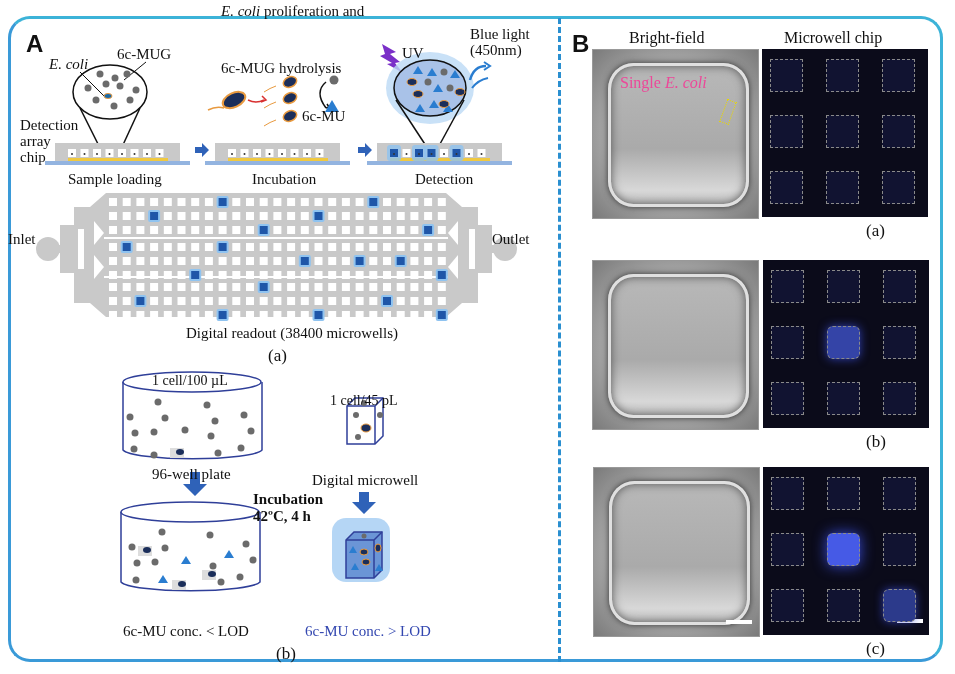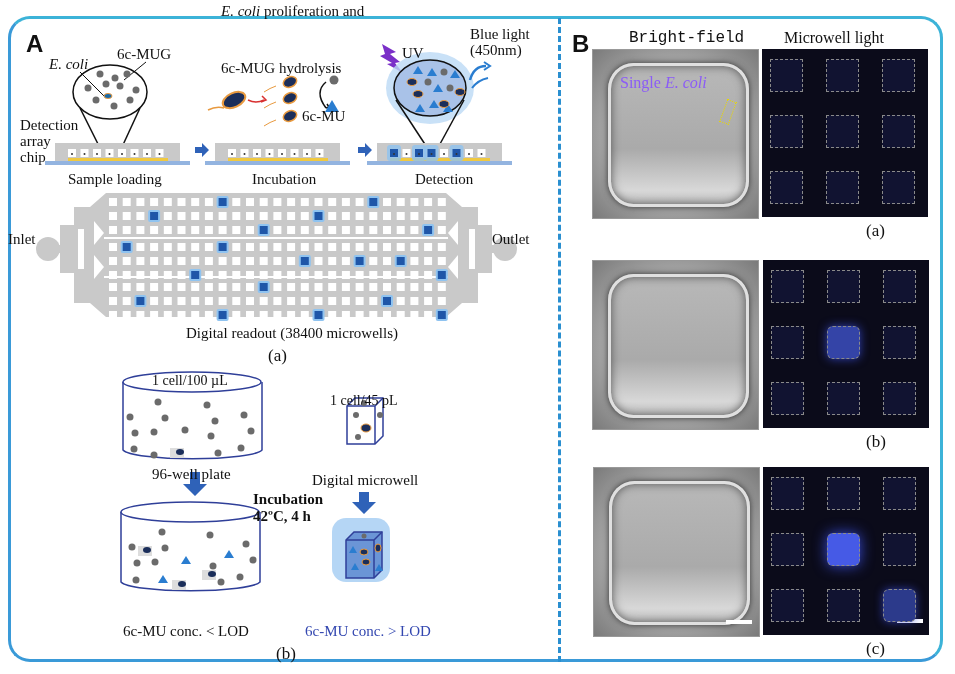--- a/index.html
+++ b/index.html
@@ -558,27 +558,27 @@
 <div class="t s15" style="left:152px;top:467px;">96-well plate</div>
 <div class="t s14" style="left:330px;top:394px;">1 cell/45 pL</div>
 <div class="t s15" style="left:312px;top:473px;">Digital microwell</div>
 <div class="t s15 bold" style="left:253px;top:492px;">Incubation</div>
 <div class="t s15 bold" style="left:253px;top:509px;">42ºC, 4 h</div>
 <div class="t s15" style="left:123px;top:624px;">6c-MU conc. &lt; LOD</div>
 <div class="t s15" style="left:305px;top:624px;color:#3347b0;">6c-MU conc. &gt; LOD</div>
 <div class="t s17" style="left:276px;top:645px;">(b)</div>
 
 <div class="t panel-letter" style="left:572px;top:32px;">B</div>
-<div class="t s16" style="left:629px;top:30px;font-family:Liberation Mono, monospace;">Bright-field</div>
-<div class="t s16" style="left:784px;top:30px;">Microwell light</div>
+<div class="t s16" style="left:629px;top:30px;">Bright-field</div>
+<div class="t s16" style="left:784px;top:30px;">Microwell chip</div>
 
 <div class="bf" style="left:592px;top:49px;height:168px;">
     <div class="bf-inner"></div>
   </div>
-<div class="t s16" style="left:620px;top:75px;color:#8b5cf6;"><span>Single </span><span class="ital">E. coli</span></div>
+<div class="t s16" style="left:620px;top:75px;color:#ec4899;"><span>Single </span><span class="ital">E. coli</span></div>
 <div style="position:absolute;left:723px;top:100px;width:8px;height:22px;border:1.5px dotted #e8d800;transform:rotate(20deg);"></div>
 <div class="mw" id="mw0" style="left:762px;top:49px;height:168px;">
     <div class="well" style="left: 8px; top: 10px;"></div>
     <div class="well" style="left: 64px; top: 10px;"></div>
     <div class="well" style="left: 120px; top: 10px;"></div>
     <div class="well" style="left: 8px; top: 66px;"></div>
     <div class="well" style="left: 64px; top: 66px;"></div>
     <div class="well" style="left: 120px; top: 66px;"></div>
     <div class="well" style="left: 8px; top: 122px;"></div>
     <div class="well" style="left: 64px; top: 122px;"></div>

